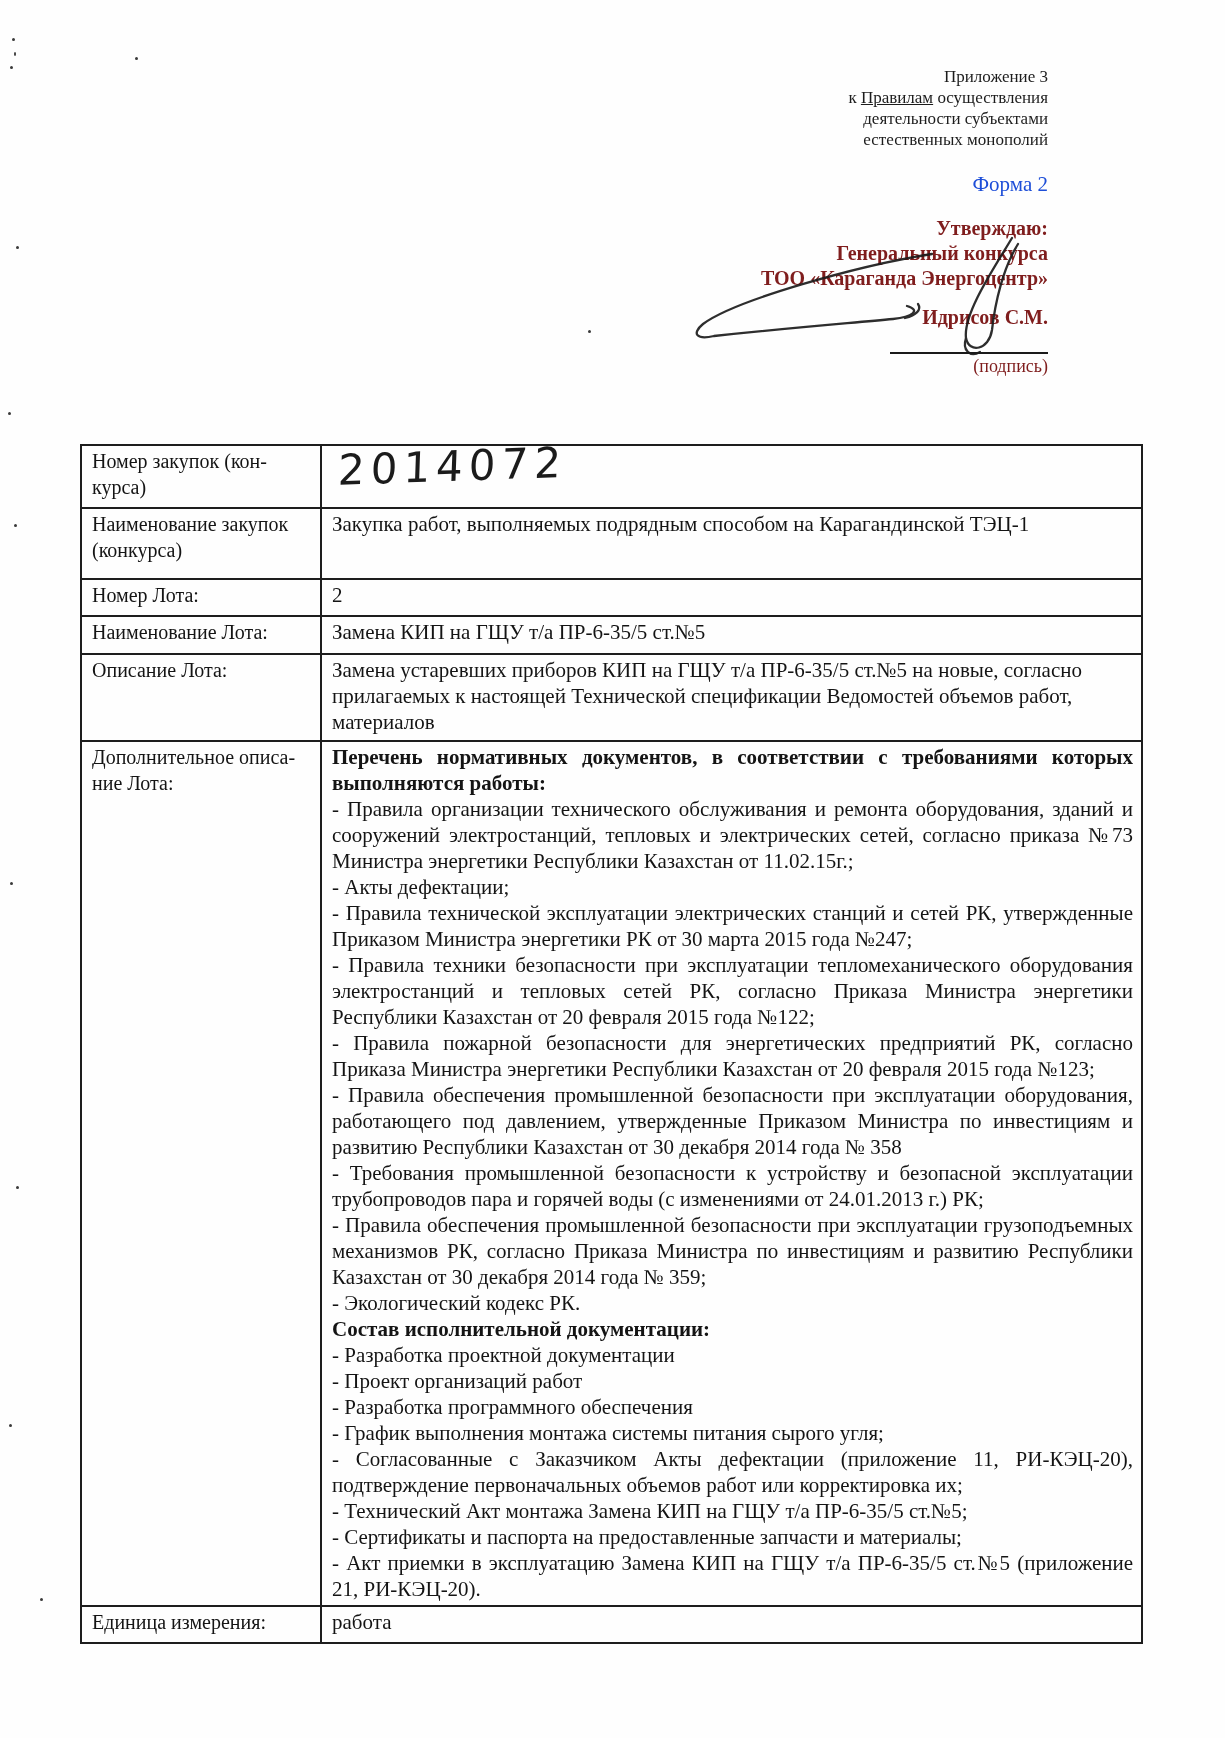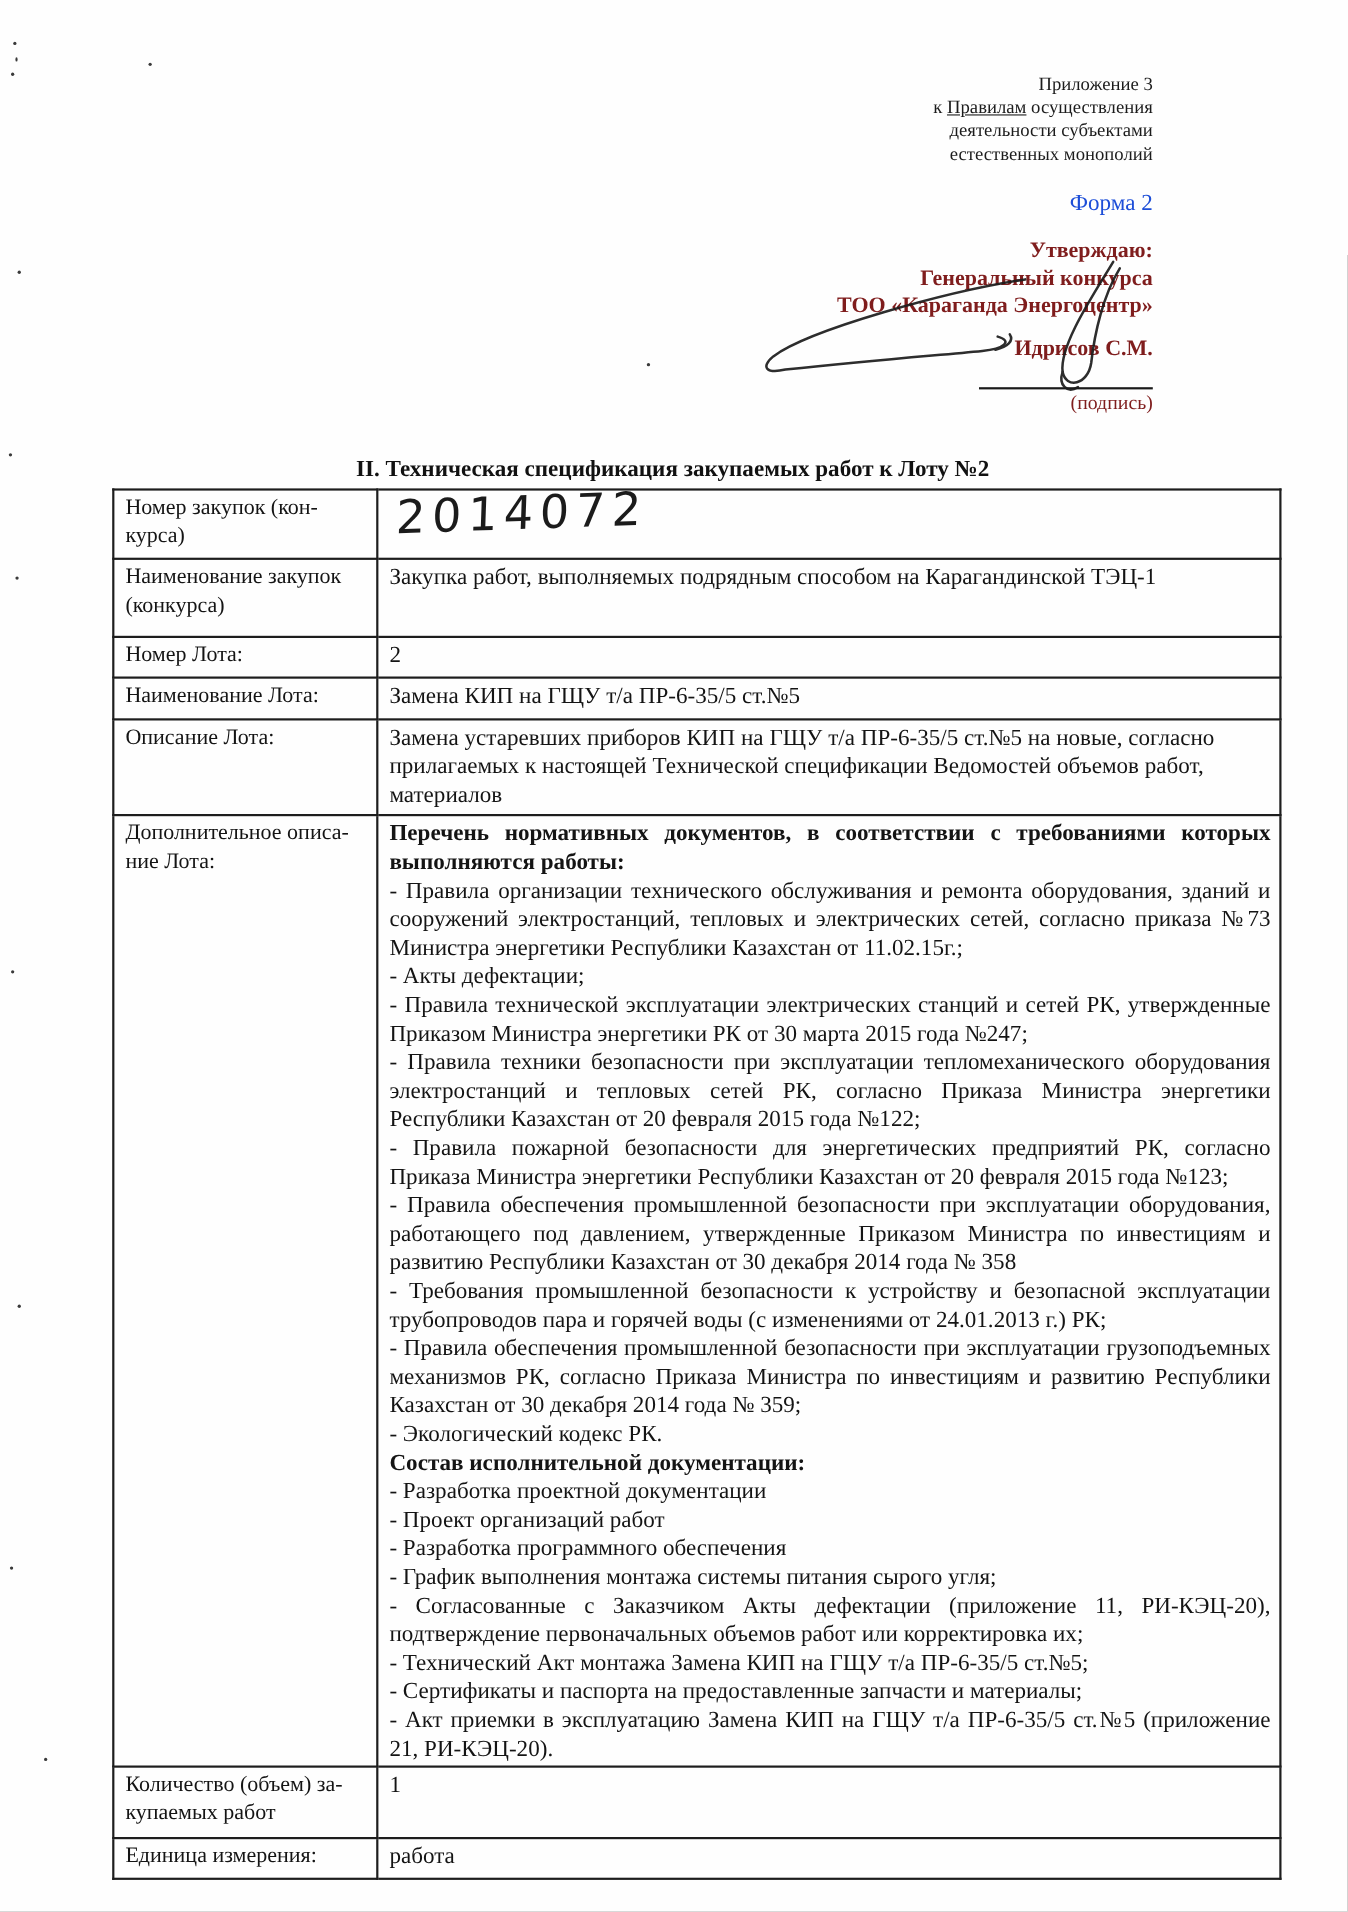--- a/index.html
+++ b/index.html
@@ -71,21 +71,20 @@
   }
 
   
   table.spec{
     position:absolute;top:444px;left:80px;
     width:1063px;
     border-collapse:collapse;
     table-layout:fixed;
     font-size:21px;
     color:#141414;
-    margin-left:22px;
   }
   table.spec td{
     border:2px solid #1d1d1d;
     padding:2px 8px 3px 10px;
     vertical-align:top;
     line-height:26px;
     overflow:hidden;
   }
   td.col-label{width:220px;font-size:20px;}
   td.col-value{text-align:left;}
@@ -146,21 +145,20 @@
 
   <svg class="signature-svg" width="1225" height="1738" viewBox="0 0 1225 1738">
     <g fill="none" stroke="#1c1c1c" stroke-width="2.3" stroke-linecap="round" opacity="0.92">
       <path d="M 932 254 C 860 265, 735 300, 703 324 C 691 334, 697 340, 714 336 C 800 327, 852 323, 893 319 C 913 317, 921 310, 907 306"></path>
       <path d="M 905 318 C 916 315, 922 310, 918 304"></path>
       <path d="M 1012 238 C 994 268, 963 314, 966 338 C 969 354, 989 350, 992 330 C 995 303, 1003 268, 1018 244"></path>
       <path d="M 966 338 C 962 350, 970 358, 980 352"></path>
     </g>
   </svg>
 
-  <div class="spec-title">II. Техническая спецификация закупаемых работ к Лоту №2</div>
 
   <table class="spec">
     <tbody>
         <tr>
       <td class="col-label" style="height:56px;">Номер закупок (кон-курса)</td>
       <td class="col-value">
         <span class="handwritten">2014072</span>
       </td>
     </tr>
     <tr>
@@ -197,23 +195,19 @@
         <p class="para">- Проект организаций работ</p>
         <p class="para">- Разработка программного обеспечения</p>
         <p class="para">- График выполнения монтажа системы питания сырого угля;</p>
         <p class="para">- Согласованные с Заказчиком Акты дефектации (приложение 11, РИ-КЭЦ-20), подтверждение первоначальных объемов работ или корректировка их;</p>
         <p class="para">- Технический Акт монтажа Замена КИП на ГЩУ т/а ПР-6-35/5 ст.№5;</p>
         <p class="para">- Сертификаты и паспорта на предоставленные  запчасти и материалы;</p>
         <p class="para">- Акт приемки в эксплуатацию Замена КИП на ГЩУ т/а ПР-6-35/5 ст.№5 (приложение 21, РИ-КЭЦ-20).</p>
       </td>
     </tr>
     <tr>
-      <td class="col-label" style="height:58px;">Количество (объем) за-купаемых работ</td>
-      <td class="col-value v-bottom">1</td>
-    </tr>
-    <tr>
       <td class="col-label" style="height:30px;">Единица измерения:</td>
       <td class="col-value">работа</td>
     </tr>
   </tbody>
     </table>
 
 </div>
 
 </body></html>

